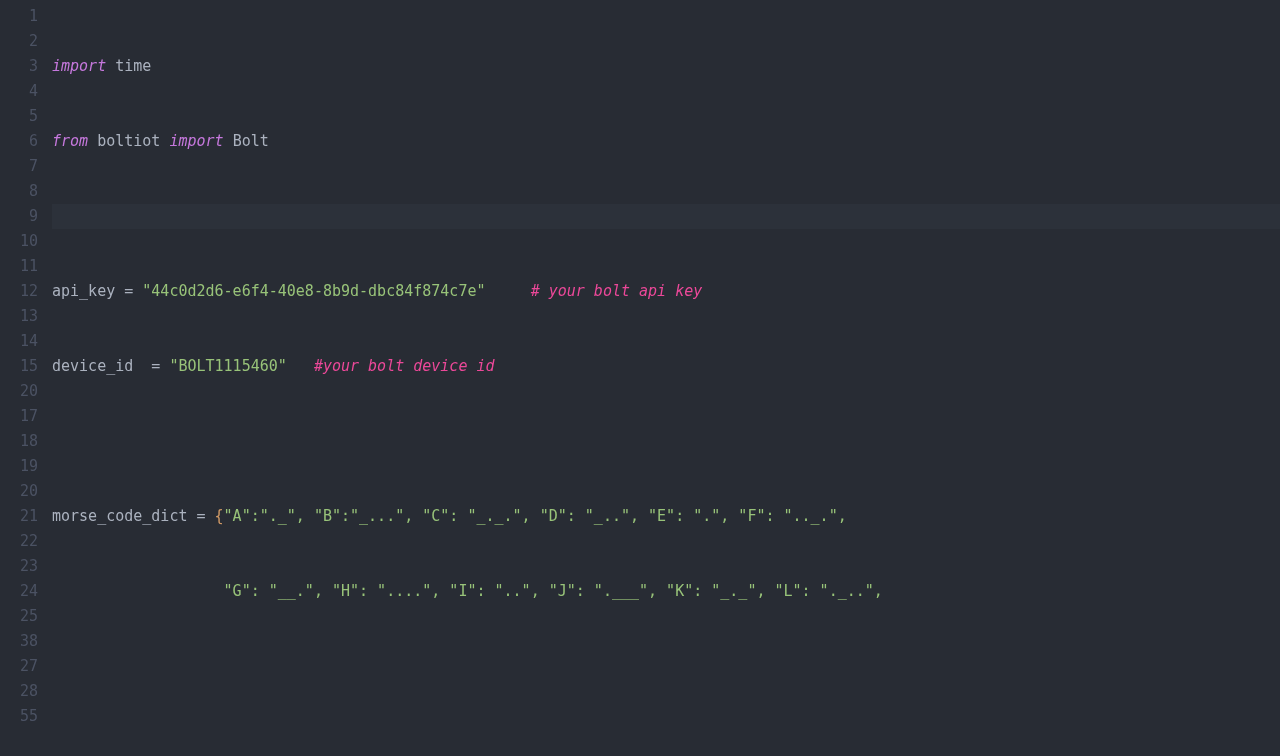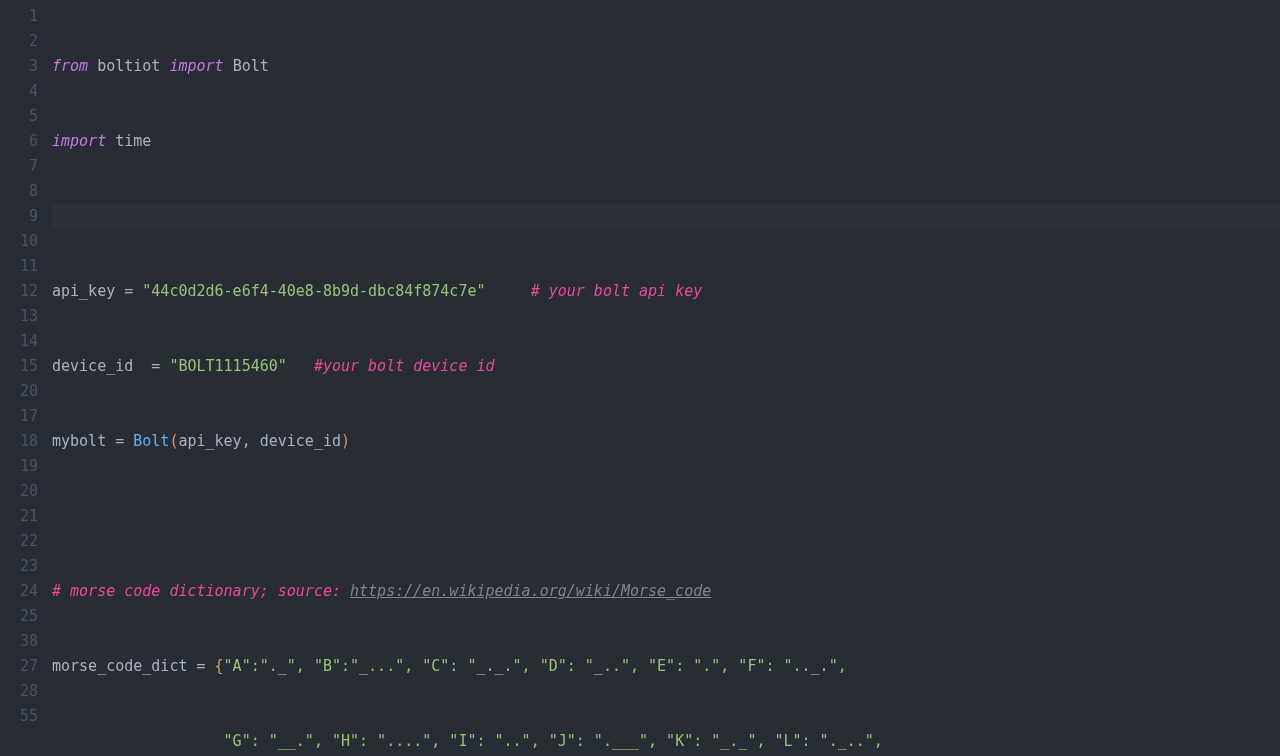--- a/index.html
+++ b/index.html
@@ -75,28 +75,26 @@
     <div class="gline">23</div>
     <div class="gline">24</div>
     <div class="gline">25</div>
     <div class="gline">38</div>
     <div class="gline">27</div>
     <div class="gline">28</div>
     <div class="gline">55</div>
   </div>
 
   <div class="code">
+    <div class="line"><span class="kw">import</span><span class="varw ns"> </span><span class="varw ns">time</span></div>
     <div class="line"><span class="kw">from</span><span class="varw ns"> </span><span class="varw ns">boltiot</span><span class="varw ns"> </span><span class="kw">import</span><span class="varw ns"> </span><span class="varw ns">Bolt</span></div>
-    <div class="line"><span class="kw">import</span><span class="varw ns"> </span><span class="varw ns">time</span></div>
     <div class="line hl"></div>
     <div class="line"><span class="varw ns">api_key</span><span class="varw ns"> = </span><span class="str">"44c0d2d6-e6f4-40e8-8b9d-dbc84f874c7e"</span><span class="varw ns">     </span><span class="cm"># your bolt api key</span></div>
     <div class="line"><span class="varw ns">device_id</span><span class="varw ns">  = </span><span class="str">"BOLT1115460"</span><span class="varw ns">   </span><span class="cm">#your bolt device id</span></div>
-    <div class="line"><span class="varw ns">mybolt</span><span class="varw ns"> = </span><span class="fn ns">Bolt</span><span class="brace1">(</span><span class="varw ns">api_key</span><span class="varw ns">, </span><span class="varw ns">device_id</span><span class="brace1">)</span></div>
     <div class="line"></div>
-    <div class="line"><span class="cm"># morse code dictionary; source: </span><span class="link">https://en.wikipedia.org/wiki/Morse_code</span></div>
     <div class="line"><span class="varw ns">morse_code_dict</span><span class="varw ns"> = </span><span class="brace1">{</span><span class="str">"A":"._", "B":"_...", "C": "_._.", "D": "_..", "E": ".", "F": ".._.",</span></div>
     <div class="line"><span class="varw ns">                   </span><span class="str">"G": "__.", "H": "....", "I": "..", "J": ".___", "K": "_._", "L": "._..",</span></div>
     
     
     
     
     
     
     
     

